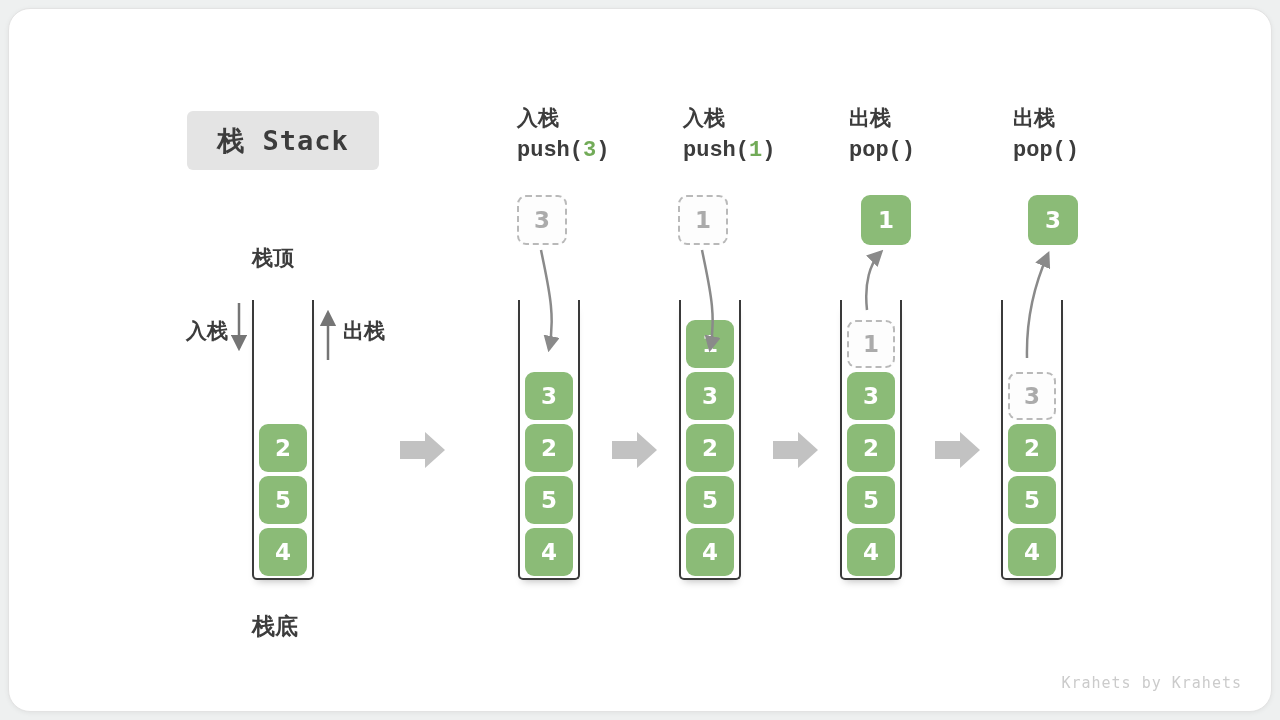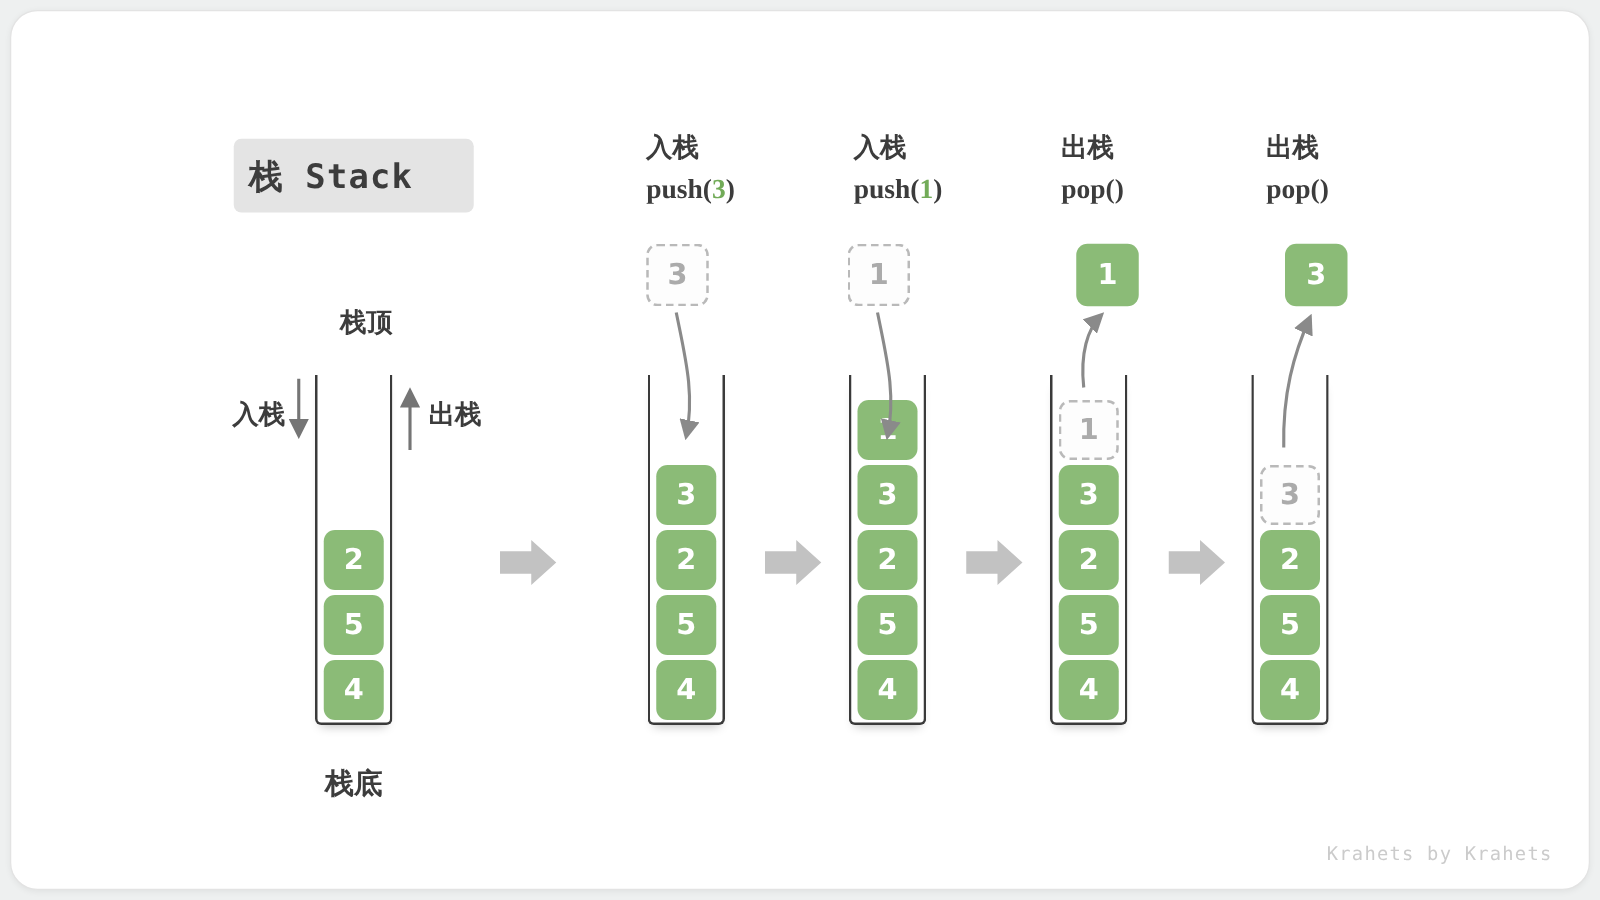--- a/index.html
+++ b/index.html
@@ -9,27 +9,27 @@
     --footer-gray:#cbcbcb; --page-bg:#eef0f0; --card-bg:#ffffff;
   }
   *{margin:0;padding:0;box-sizing:border-box;}
   html,body{width:1280px;height:720px;overflow:hidden;}
   body{font-family:"DejaVu Sans",sans-serif;background:var(--page-bg);}
   .canvas{position:relative;width:1280px;height:720px;}
   .card{position:absolute;inset:8px;background:var(--card-bg);border:1px solid #e3e3e3;
         border-radius:22px;box-shadow:0 1px 5px rgba(0,0,0,.06);}
   
   .title-box{position:absolute;left:187px;top:111px;width:192px;height:59px;
-    background:var(--title-bg);border-radius:6px;display:flex;align-items:center;padding-left:12px;}
+    background:var(--title-bg);border-radius:6px;display:flex;align-items:center;justify-content:center;}
   .title-box span{font-family:"DejaVu Sans Mono",monospace;font-size:27px;font-weight:700;
     color:var(--text-dark);letter-spacing:1px;}
   
   .op{position:absolute;top:103px;color:var(--text-dark);}
   .op .op-cn{font-size:21px;font-weight:700;line-height:30px;}
-  .op .op-code{font-family:Liberation Serif, serif;font-size:22px;font-weight:600;line-height:36px;}
+  .op .op-code{font-family:Liberation Mono, monospace;font-size:22px;font-weight:600;line-height:36px;}
   .op .arg{color:var(--arg-green);font-weight:700;}
   
   .lbl{position:absolute;font-size:21px;font-weight:700;color:var(--text-dark);}
   
   .stack{position:absolute;top:300px;width:62px;height:280px;background:transparent;
     border-left:2px solid var(--container-border);border-right:2px solid var(--container-border);
     border-bottom:2px solid var(--container-border);border-radius:0 0 5px 5px;
     box-shadow:0 6px 8px -5px rgba(0,0,0,.28);}
   .cell{position:absolute;left:5px;width:48px;height:48px;border-radius:9px;
     background:var(--box-green);color:#fff;font-size:23px;font-weight:700;
@@ -72,22 +72,22 @@
   </div>
   <div class="op" style="left:849px">
     <div class="op-cn">出栈</div>
     <div class="op-code"><span>pop()</span></div>
   </div>
   <div class="op" style="left:1013px">
     <div class="op-cn">出栈</div>
     <div class="op-code"><span>pop()</span></div>
   </div>
 
-  <div class="lbl" style="left:252px;top:244px;width:62px;text-align:right;">栈顶</div>
-  <div class="lbl" style="left:252px;top:611px;width:62px;text-align:center;font-size:23px;">栈底</div>
+  <div class="lbl" style="left:252px;top:244px;width:62px;text-align:left;">栈顶</div>
+  <div class="lbl" style="left:252px;top:611px;width:62px;font-size:23px;">栈底</div>
   <div class="lbl" style="left:170px;top:317px;width:58px;text-align:right;">入栈</div>
   <div class="lbl" style="left:343px;top:317px;width:58px;text-align:left;">出栈</div>
 
   <div class="float-box ghost" style="left:517px">3</div>
   <div class="float-box ghost" style="left:678px">1</div>
   <div class="float-box solid" style="left:861px">1</div>
   <div class="float-box solid" style="left:1028px">3</div>
 
   <div class="stack" style="left:252px">
     <div class="cell s2">2</div>

